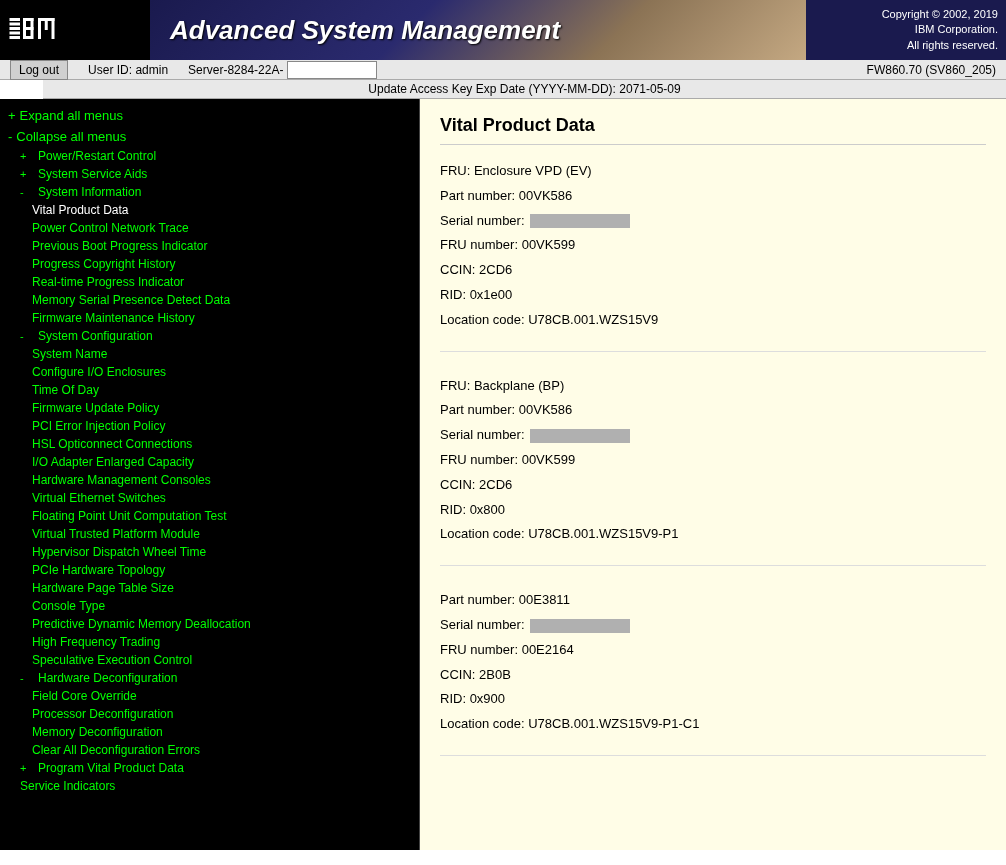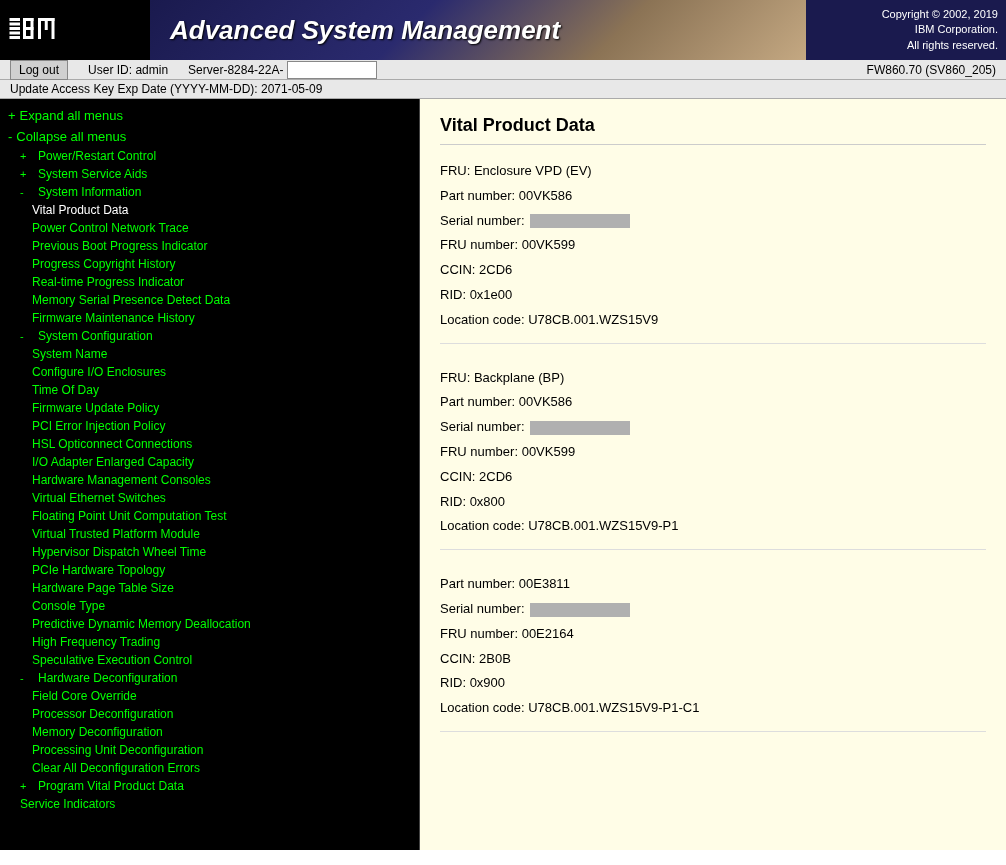--- a/index.html
+++ b/index.html
@@ -15,38 +15,38 @@
 
     
     #toolbar { display: flex; align-items: center; height: 20px; background: #e8e8e8; border-bottom: 1px solid #aaa; padding: 0 10px; gap: 20px; }
     #logout-btn { background: #d0d0d0; border: 1px solid #888; padding: 2px 8px; cursor: pointer; font-size: 12px; }
     #user-info { font-size: 12px; color: #000; }
     #server-info { display: flex; align-items: center; gap: 4px; font-size: 12px; }
     #server-name { background: #fff; border: 1px solid #888; padding: 2px 8px; font-size: 12px; min-width: 90px; }
     #fw-info { margin-left: auto; font-size: 12px; color: #000; }
 
     
-    #access-key-bar { background: #e8e8e8; border-bottom: 1px solid #aaa; padding: 2px 10px; font-size: 12px; text-align: left; }
+    #access-key-bar { background: #e8e8e8; border-bottom: 1px solid #aaa; padding: 2px 10px; font-size: 12px; text-align: center; margin-left: 43px; }
 
     
     #main { display: flex; height: calc(865px - 60px - 32px - 22px); }
 
     
     #sidebar { width: 420px; background: #000; color: #0f0; overflow-y: auto; padding: 6px 4px; flex-shrink: 0; border-right: 1px solid #444; position: relative; }
     .sidebar-item { padding: 2px 4px; cursor: pointer; white-space: nowrap; display: flex; align-items: center; gap: 4px; }
     .sidebar-item .toggle { color: #0f0; font-size: 11px; margin-right: 2px; width: 12px; }
     .sidebar-item.level2 { padding-left: 16px; font-size: 12px; }
     .sidebar-item.level3 { padding-left: 28px; font-size: 12px; }
     .sidebar-top { padding: 3px 4px; color: #0f0; font-size: 13px; cursor: pointer; display: flex; align-items: center; gap: 4px; }
 
     
     #content { flex: 1; background: #fffde7; padding: 16px 20px; overflow-y: auto; }
     #content-title { font-size: 18px; font-weight: bold; color: #000; margin-bottom: 16px; padding-bottom: 8px; border-bottom: 1px solid #ccc; }
 
-    .fru-block { margin-bottom: 24px; padding-bottom: 8px; border-bottom: 1px solid #ddd; }
+    .fru-block { margin-bottom: 24px; padding-bottom: 16px; border-bottom: 1px solid #ddd; }
     .fru-line { font-size: 13px; color: #000; margin-bottom: 4px; line-height: 1.6; }
     .serial-box { display: inline-block; background: #b0b0b0; width: 100px; height: 14px; vertical-align: middle; margin-left: 2px; }
 
     
     #sidebar::-webkit-scrollbar { width: 8px; }
     #sidebar::-webkit-scrollbar-track { background: #333; }
     #sidebar::-webkit-scrollbar-thumb { background: #666; }
 
     
     .ibm-logo { width: 60px; height: 30px; }
@@ -220,23 +220,20 @@
     <div class="sidebar-item level3">
       <span>Field Core Override</span>
     </div>
     <div class="sidebar-item level3">
       <span>Processor Deconfiguration</span>
     </div>
     <div class="sidebar-item level3">
       <span>Memory Deconfiguration</span>
     </div>
     <div class="sidebar-item level3">
-      <span>Processing Unit Deconfiguration</span>
-    </div>
-    <div class="sidebar-item level3">
       <span>Clear All Deconfiguration Errors</span>
     </div>
 
     <div class="sidebar-item level2">
       <span class="toggle">+</span>
       <span>Program Vital Product Data</span>
     </div>
 
     <div class="sidebar-item level2">
       <span>Service Indicators</span>

